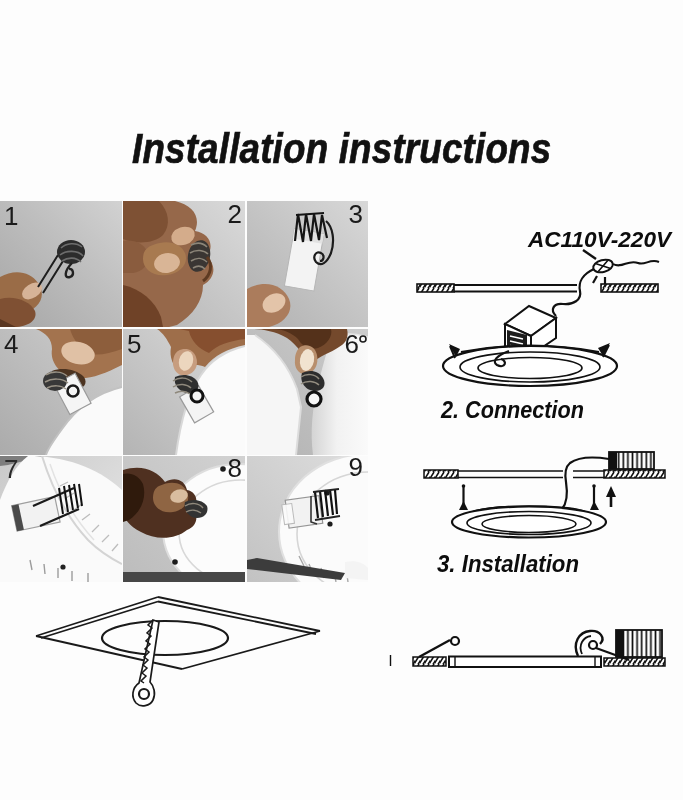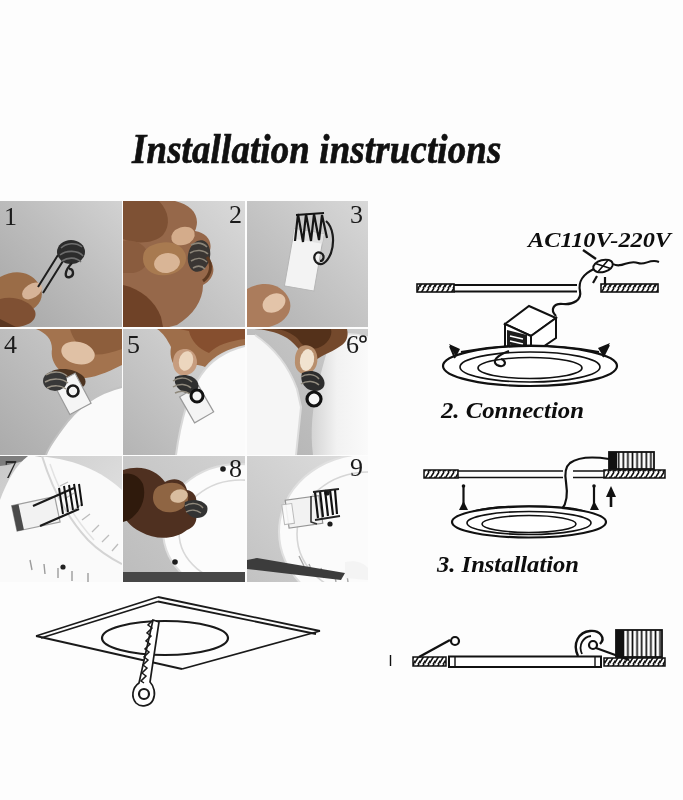--- a/index.html
+++ b/index.html
@@ -1,17 +1,17 @@
 <!DOCTYPE html>
 <html><head>
 <meta charset="utf-8">
 <style>
 html,body{margin:0;padding:0;background:#ffffff;}
 #page{position:relative;width:683px;height:800px;background:#fdfdfd;overflow:hidden;
-  font-family:Liberation Serif, serif;}
+  font-family:Liberation Sans, sans-serif;}
 .abs{position:absolute;}
 #title{left:132px;top:124.5px;font-size:42px;font-weight:bold;font-style:italic;
   color:#111;letter-spacing:0.2px;white-space:nowrap;transform:scaleX(0.876);transform-origin:0 0;
   -webkit-text-stroke:0.7px #111;}
 </style>
 </head>
 <body>
 <div id="page">
   <div id="title" class="abs">Installation instructions</div>
 

